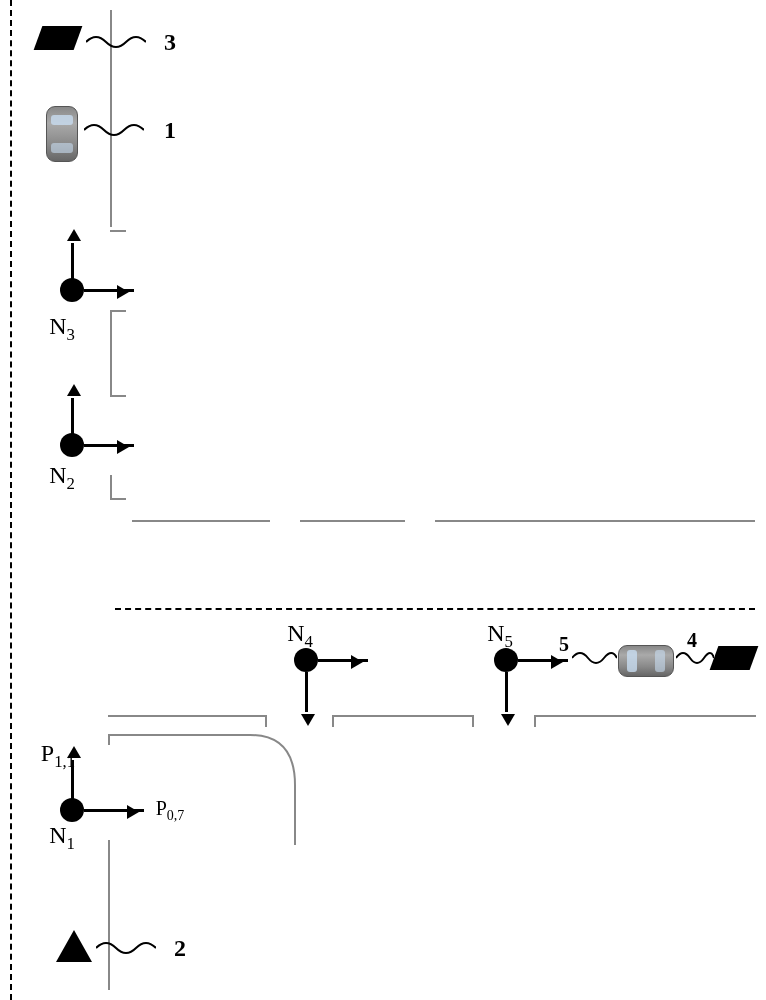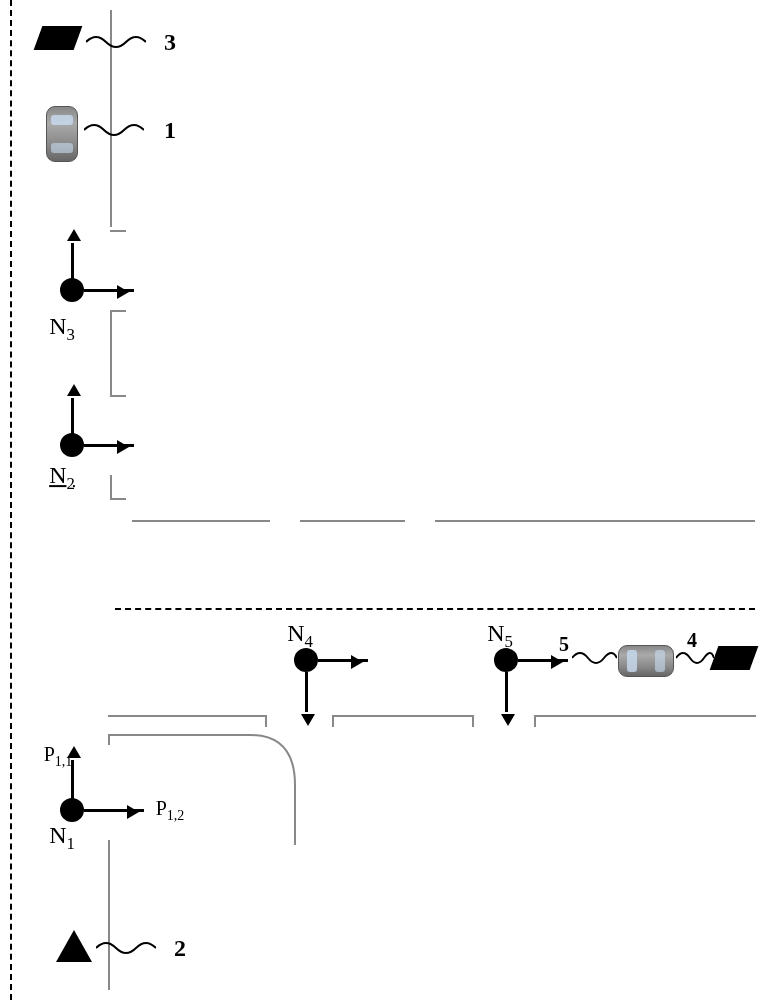--- a/index.html
+++ b/index.html
@@ -199,27 +199,27 @@
 
 <div class="road" style="left:108px; top:840px; width:2px; height:150px;"></div>
 <div class="road" style="left:108px; top:735px; width:2px; height:10px;"></div>
 
 <div class="road" style="left:332px; top:715px; width:2px; height:12px;"></div>
 
 <div class="node" style="left:72px; top:810px;"></div>
 <div class="arrow-up" style="left:71px; top:760px; height:40px;"></div>
 <div class="arrow-right" style="left:84px; top:809px; width:60px;"></div>
 <span class="lbl" style="left:62px; top:838px;"><span>N</span><sub>1</sub></span>
-<span class="lbl" style="left:58px; top:756px; font-size:20px;"><span>P</span><sub>1,1</sub></span>
-<span class="lbl" style="left:170px; top:810px; font-size:20px;"><span>P</span><sub>1,2</sub></span>
+<span class="lbl" style="left:58px; top:756px; font-size:24px;"><span>P</span><sub>1,1</sub></span>
+<span class="lbl" style="left:170px; top:810px; font-size:20px;"><span>P</span><sub>0,7</sub></span>
 
 <div class="node" style="left:72px; top:445px;"></div>
 <div class="arrow-up" style="left:71px; top:398px; height:38px;"></div>
 <div class="arrow-right" style="left:84px; top:444px; width:50px;"></div>
-<span class="lbl" style="left:62px; top:478px;text-decoration:underline;"><span>N</span><sub>2</sub></span>
+<span class="lbl" style="left:62px; top:478px;"><span>N</span><sub>2</sub></span>
 
 <div class="node" style="left:72px; top:290px;"></div>
 <div class="arrow-up" style="left:71px; top:243px; height:38px;"></div>
 <div class="arrow-right" style="left:84px; top:289px; width:50px;"></div>
 <span class="lbl" style="left:62px; top:329px;"><span>N</span><sub>3</sub></span>
 
 <div class="node" style="left:306px; top:660px;"></div>
 <div class="arrow-right" style="left:318px; top:659px; width:50px;"></div>
 <div class="arrow-down" style="left:305px; top:672px; height:40px;"></div>
 <span class="lbl" style="left:300px; top:636px;"><span>N</span><sub>4</sub></span>

